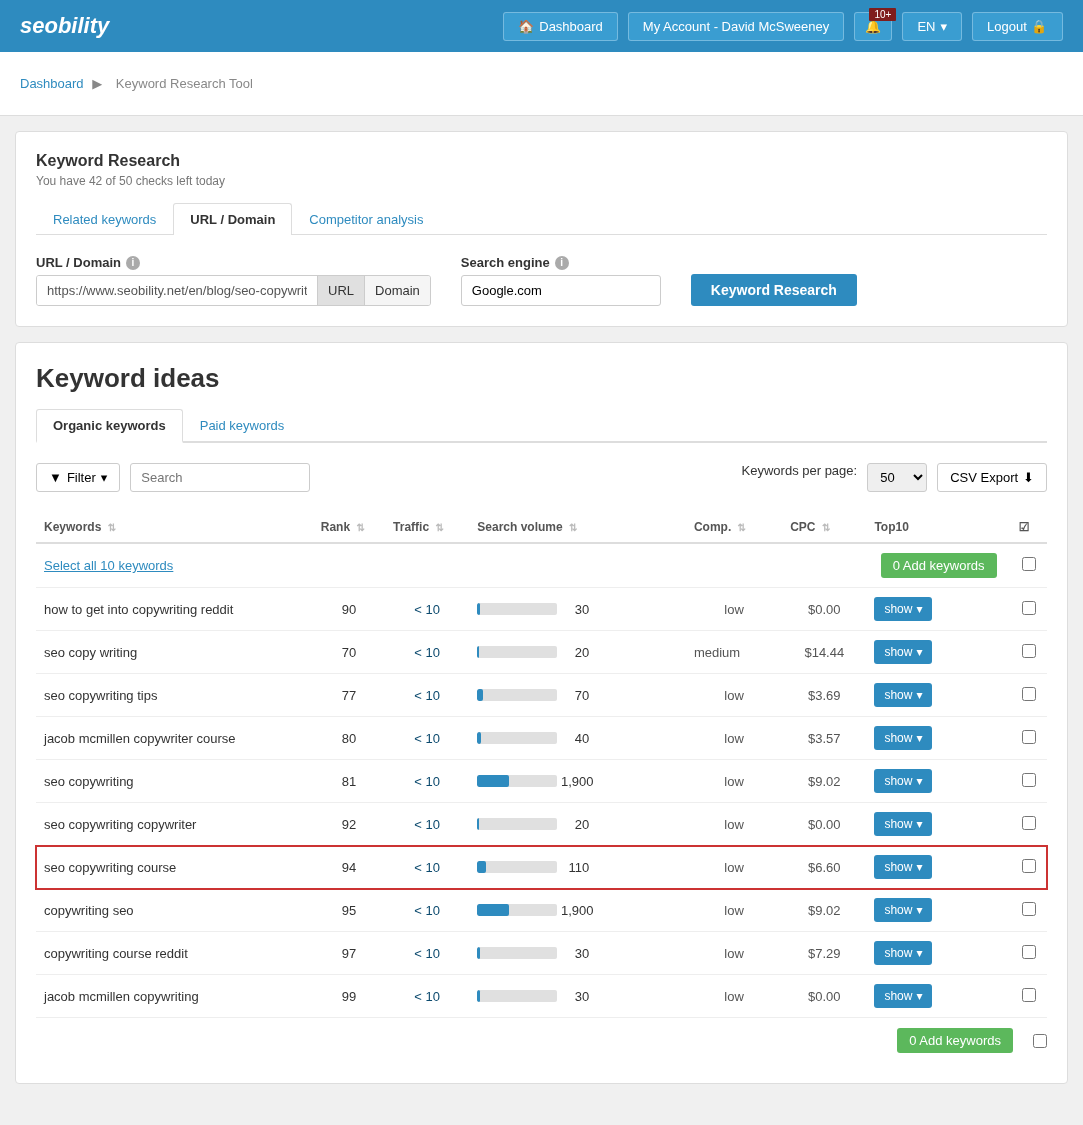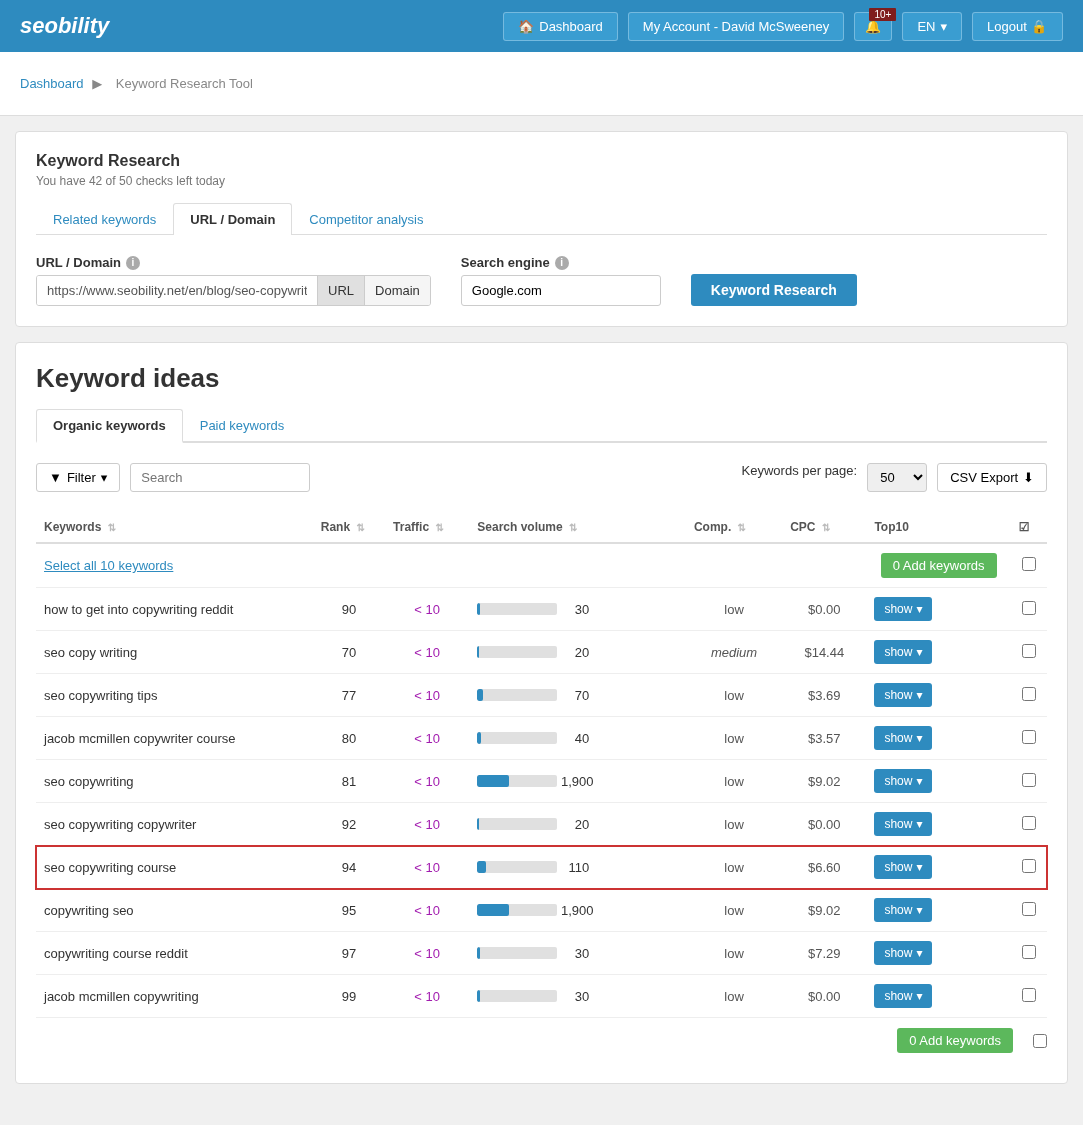--- a/index.html
+++ b/index.html
@@ -301,21 +301,21 @@
     .col-keywords { width: 230px; }
     .col-rank { width: 60px; text-align: center; }
     .col-traffic { width: 70px; text-align: center; }
     .col-sv { width: 180px; }
     .col-comp { width: 80px; text-align: center; }
     .col-cpc { width: 70px; text-align: center; }
     .col-top10 { width: 120px; text-align: center; }
     .col-check { width: 30px; text-align: center; }
 
     .kw-name { color: #333; }
-    .traffic-val { color: #a21caf; }
+    .traffic-val { color: #0c4a6e; }
     .sv-val { text-align: right; padding-right: 8px; color: #333; min-width: 40px; display: inline-block; }
     .comp-val { color: #555; }
     .cpc-val { color: #555; }
 
     .bottom-add-btn-row { display: flex; justify-content: flex-end; align-items: center; padding: 10px 0; gap: 20px; }
   </style>
 </head>
 <body>
 
 <div class="header">
@@ -481,21 +481,21 @@
             <td class="col-rank" style="text-align: center;">70</td>
             <td class="col-traffic" style="text-align: center;"><span class="traffic-val">&lt; 10</span></td>
             <td class="col-sv">
               <div class="vol-bar-wrap">
       <div class="vol-bar-bg">
         <div class="vol-bar-fill" style="width:2%"></div>
       </div>
       <span class="sv-val">&nbsp;20</span>
     </div>
             </td>
-            <td class="col-comp" style="text-align: center; font-style: italic;"><span class="comp-val">medium</span></td>
+            <td class="col-comp" style="text-align: left;"><span class="comp-val">medium</span></td>
             <td class="col-cpc" style="text-align: center;"><span class="cpc-val">$14.44</span></td>
             <td class="col-top10" style="text-align: center;">
               <button class="show-btn">show <span>▾</span></button>
             </td>
             <td class="checkbox-cell col-check"><input type="checkbox" style=""></td>
           </tr>
           <tr>
             <td class="col-keywords"><span class="kw-name">seo copywriting tips</span></td>
             <td class="col-rank" style="text-align: center;">77</td>
             <td class="col-traffic" style="text-align: center;"><span class="traffic-val">&lt; 10</span></td>

